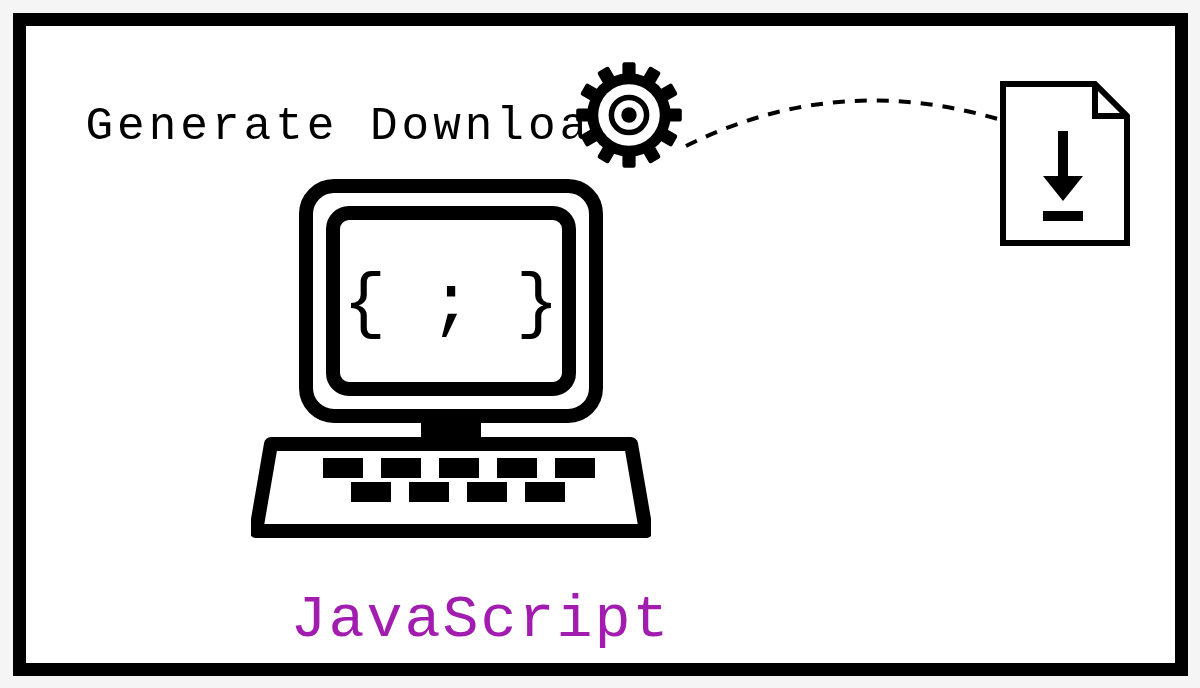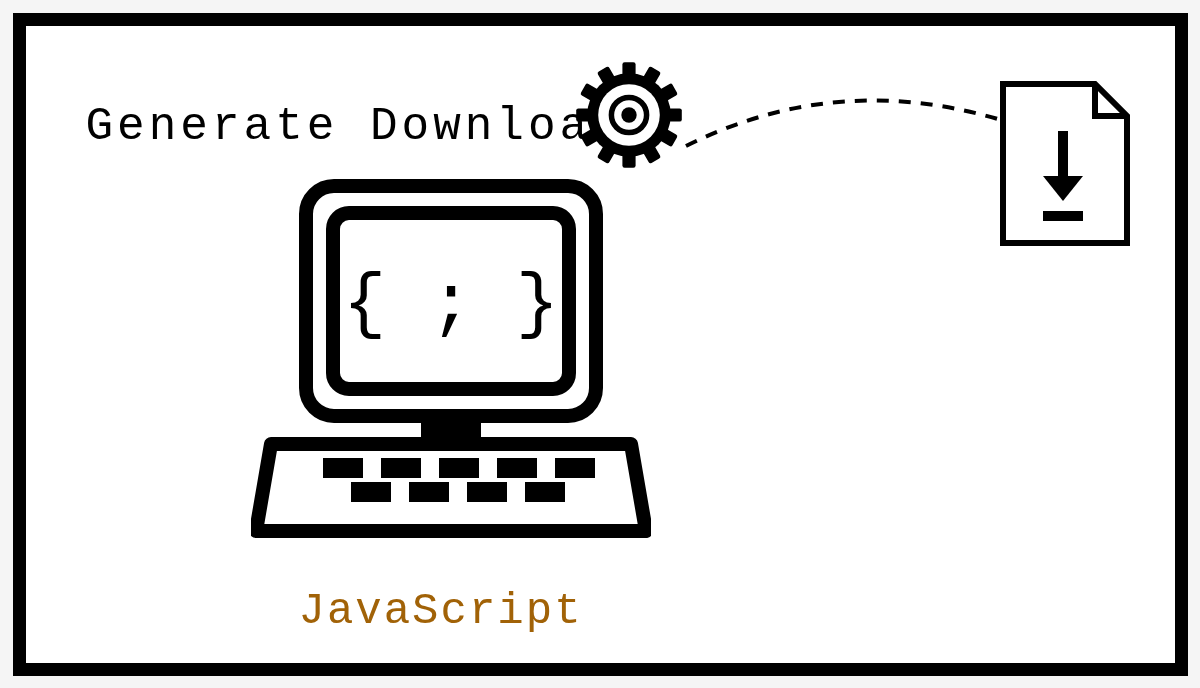--- a/index.html
+++ b/index.html
@@ -52,24 +52,23 @@
       position: absolute;
       top: 140px;
       left: 225px;
       width: 400px;
       height: 400px;
     }
     .laptop-label {
       position: absolute;
       top: 560px;
       left: 265px;
-      font-size: 44px;
+      font-size: 60px;
       letter-spacing: 2px;
-      color: #a16207;
-      margin-left: 8px;
+      color: #a21caf;
     }
   </style>
 </head>
 <body>
 
 <div class="frame">
 
   <div class="title">Generate Download</div>
 
   <div class="gear">

